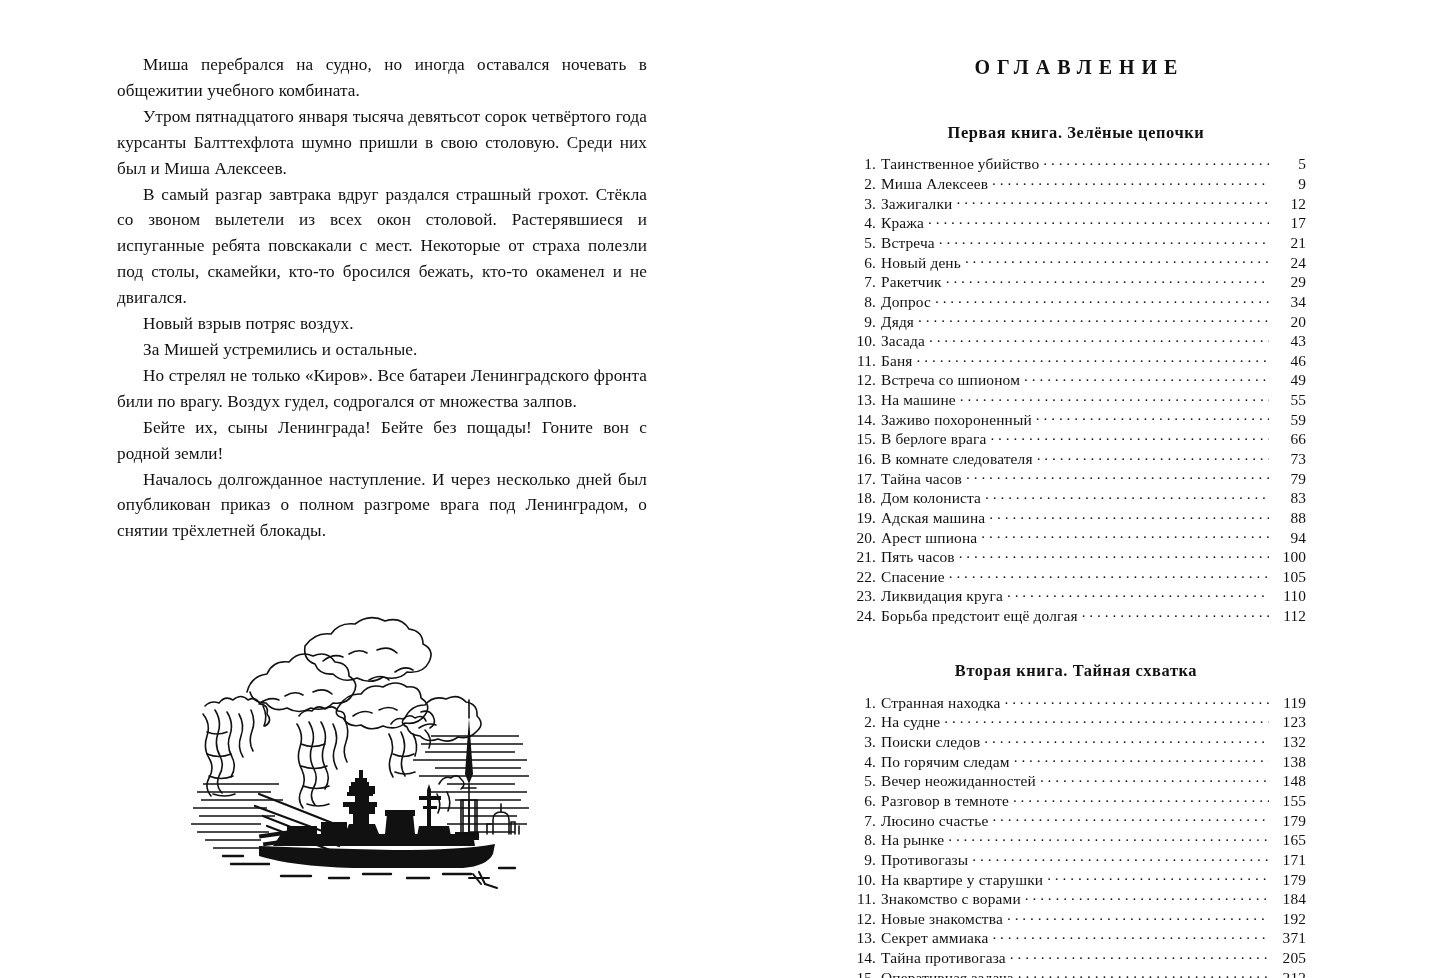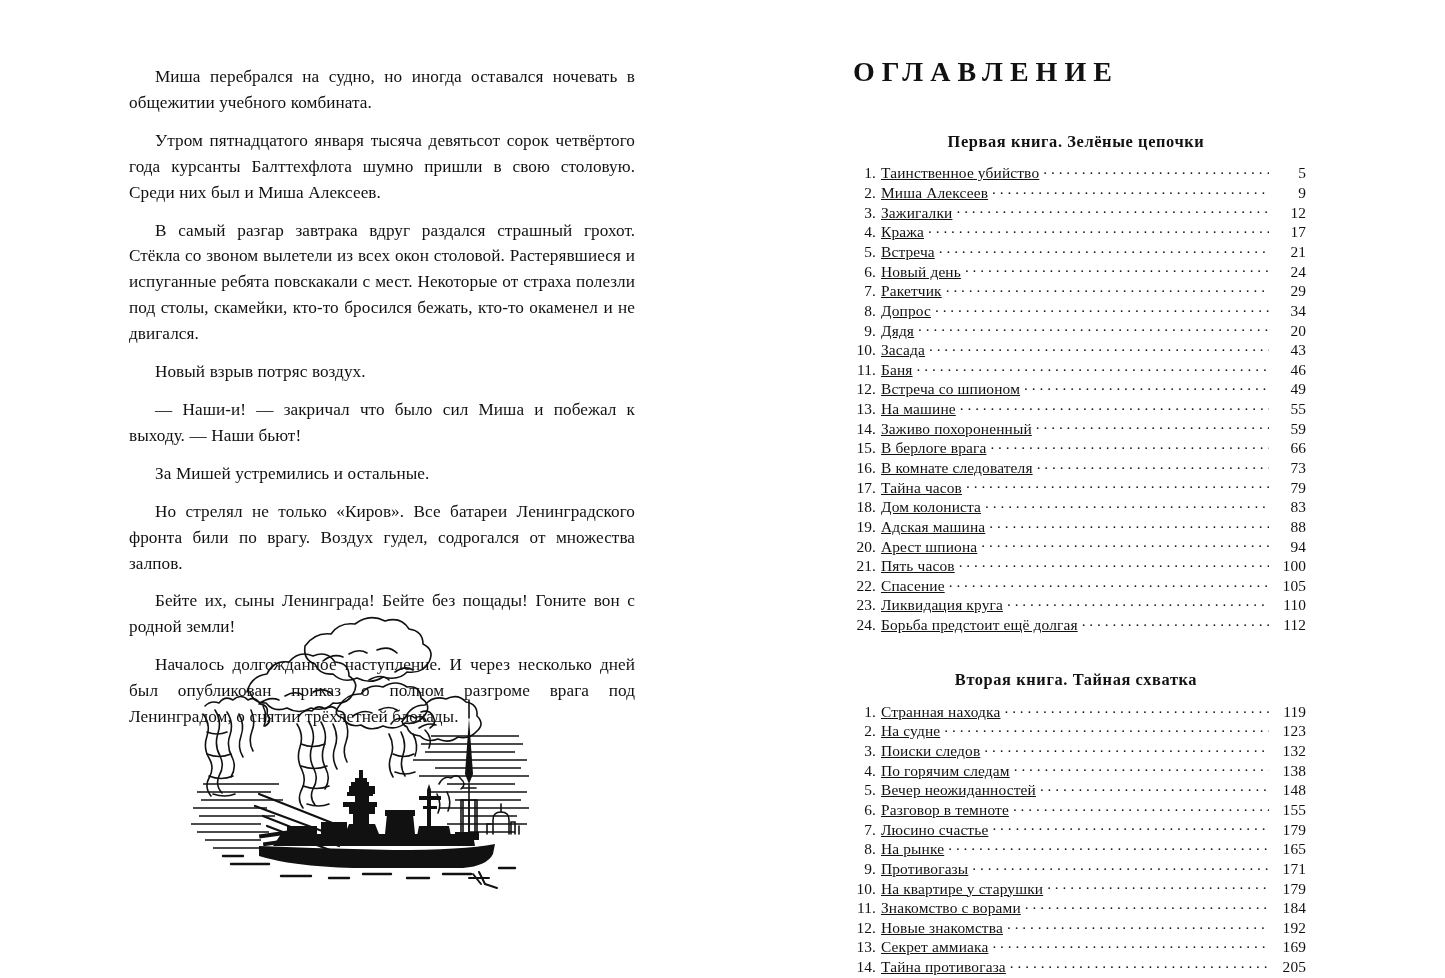--- a/index.html
+++ b/index.html
@@ -32,21 +32,21 @@
     width: 722px;
     height: 978px;
   }
   .prose {
     position: absolute;
     left: 117px;
     top: 52px;
     width: 530px;
   }
   .prose p {
-    margin: 12px;
+    margin: 0;
     text-indent: 26px;
     text-align: justify;
     font-size: 17.2px;
     line-height: 25.9px;
     letter-spacing: 0.05px;
     word-spacing: 0.2px;
     hyphens: manual;
   }
 
   .illustration {
@@ -66,21 +66,22 @@
     width: 723px;
     height: 978px;
   }
   .toc-wrap {
     position: absolute;
     left: 124px;   
     top: 50px;
     width: 460px;  
   }
   .toc-title {
-    font-size: 28px;
+    text-align: center;
+    font-size: 20px;
     font-weight: bold;
     letter-spacing: 7px;
     text-indent: 7px;
     margin: 0 0 0 0;
     padding-top: 6px;
   }
   .book-heading {
     text-align: center;
     font-size: 16.4px;
     font-weight: bold;
@@ -110,21 +111,20 @@
   }
   .toc-dot-after-num {
     flex: 0 0 auto;
     width: 9px;
     text-align: left;
   }
   .toc-label {
     flex: 0 0 auto;
     padding-right: 4px;
     letter-spacing: 0.15px;
-    text-decoration: underline;
   }
   .toc-leader {
     flex: 1 1 auto;
     overflow: hidden;
     position: relative;
     height: 1em;
   }
   .toc-leader::before {
     content: ". . . . . . . . . . . . . . . . . . . . . . . . . . . . . . . . . . . . . . . . . . . . . . . . . . . . . . . . . . . . . . . . . . . .";
     position: absolute;
@@ -147,21 +147,20 @@
 
 <div class="page-spread">
 
   <div class="page-left">
 
     <div class="prose">
       <p>Миша перебрался на судно, но иногда оставался ночевать в общежитии учебного комбината.</p>
       <p>Утром пятнадцатого января тысяча девятьсот сорок четвёртого года курсанты Балттехфлота шумно пришли в свою столовую. Среди них был и Миша Алексеев.</p>
       <p>В самый разгар завтрака вдруг раздался страшный грохот. Стёкла со звоном вылетели из всех окон столовой. Растерявшиеся и испуганные ребята повскакали с мест. Некоторые от страха полезли под столы, скамейки, кто-то бросился бежать, кто-то окаменел и не двигался.</p>
       <p>Новый взрыв потряс воздух.</p>
-      <p>— Наши-и! — закричал что было сил Миша и побежал к выходу. — Наши бьют!</p>
       <p>За Мишей устремились и остальные.</p>
       <p>Но стрелял не только «Киров». Все батареи Ленинградского фронта били по врагу. Воздух гудел, содрогался от множества залпов.</p>
       <p>Бейте их, сыны Ленинграда! Бейте без пощады! Гоните вон с родной земли!</p>
       <p>Началось долгожданное наступление. И через несколько дней был опубликован приказ о полном разгроме врага под Ленинградом, о снятии трёхлетней блокады.</p>
     </div>
 
     <div class="illustration">
       <svg viewBox="0 0 404 312" xmlns="http://www.w3.org/2000/svg" aria-hidden="true">
         <g fill="none" stroke="#111111" stroke-width="1.6" stroke-linecap="round" stroke-linejoin="round">
 
@@ -583,21 +582,21 @@
               <span class="toc-dot-after-num">.</span>
               <span class="toc-label">Новые знакомства</span>
               <span class="toc-leader"></span>
               <span class="toc-page">192</span>
             </li>
           <li class="toc-item">
               <span class="toc-num">13</span>
               <span class="toc-dot-after-num">.</span>
               <span class="toc-label">Секрет аммиака</span>
               <span class="toc-leader"></span>
-              <span class="toc-page">169</span>
+              <span class="toc-page">371</span>
             </li>
           <li class="toc-item">
               <span class="toc-num">14</span>
               <span class="toc-dot-after-num">.</span>
               <span class="toc-label">Тайна противогаза</span>
               <span class="toc-leader"></span>
               <span class="toc-page">205</span>
             </li>
           <li class="toc-item">
               <span class="toc-num">15</span>

